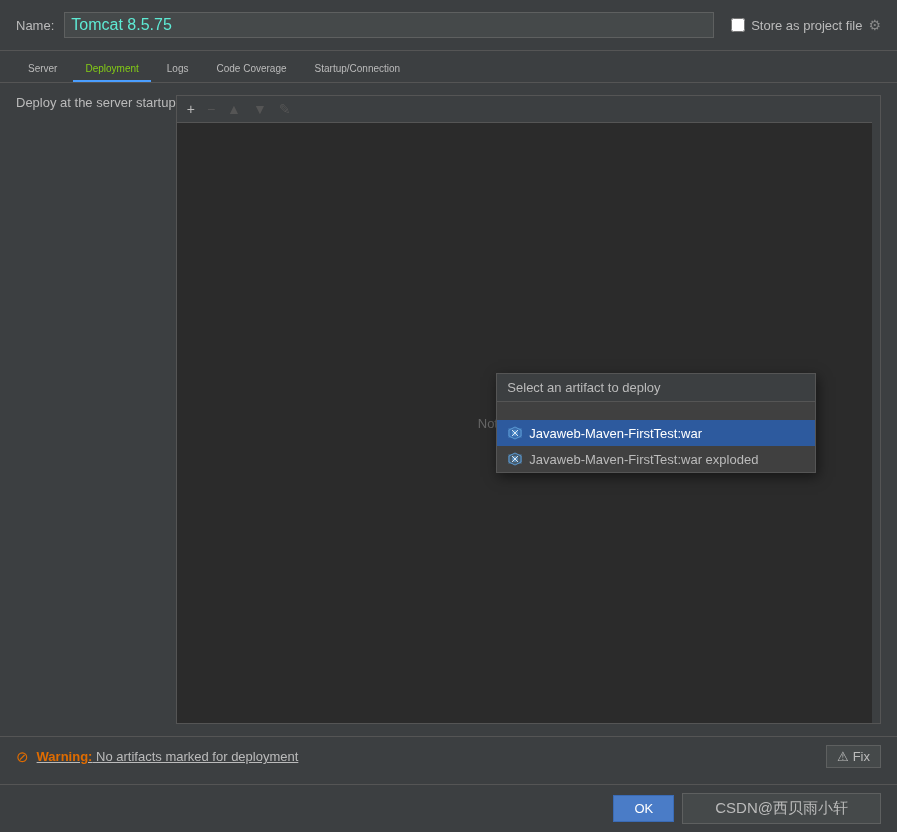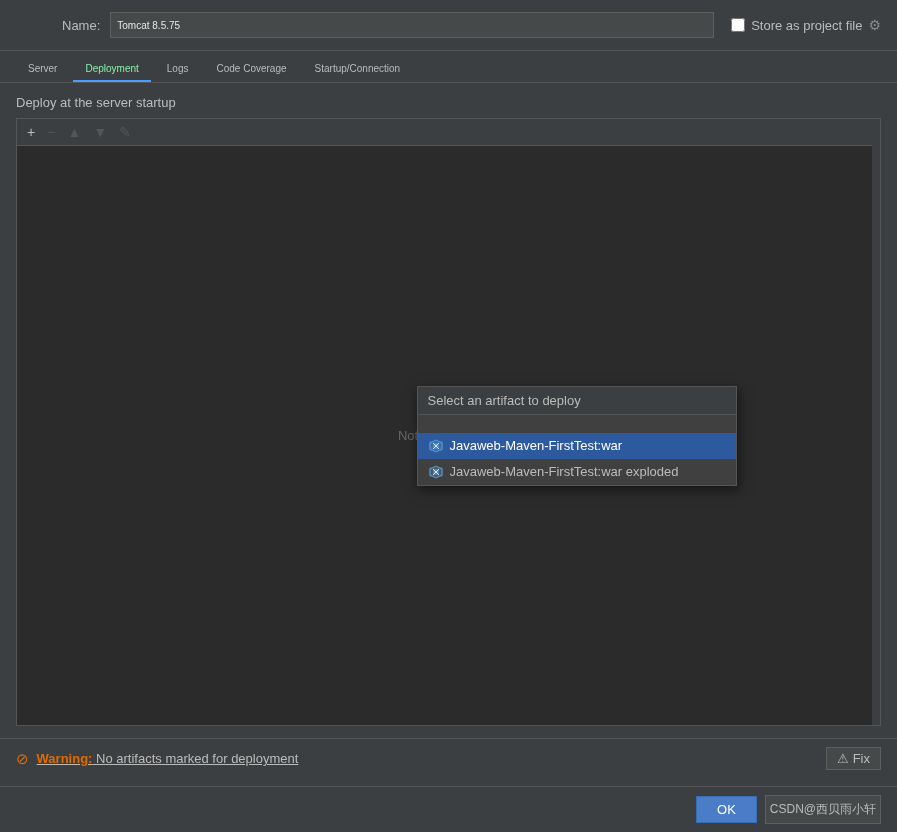--- a/index.html
+++ b/index.html
@@ -27,28 +27,27 @@
       align-items: center;
       padding: 12px 16px;
       background: #3c3f41;
       border-bottom: 1px solid #555555;
       gap: 10px;
     }
     .header-name-label {
       color: #bbbbbb;
       white-space: nowrap;
       font-size: 13px;
-      margin-left: 46px;
     }
     .header-name-input {
       flex: 1;
       background: #45494a;
       border: 1px solid #5e6060;
-      color: #e5e5e5;
-      font-size: 10px;
+      color: #5eead4;
+      font-size: 16px;
       padding: 7px 6px;
       outline: none;
       height: 26px;
     }
     .header-right {
       display: flex;
       align-items: center;
       gap: 6px;
       margin-left: 7px;
     }
@@ -77,29 +76,29 @@
     }
     .tab {
       padding: 6px 12px;
       cursor: pointer;
       color: #bbbbbb;
       font-size: 10px;
       border-bottom: 2px solid transparent;
       margin-right: 4px;
     }
     .tab.active {
-      color: #86efac;
+      color: #84cc16;
       border-bottom: 2px solid #4a9eff;
     }
 
     
     .content {
       flex: 1;
       display: flex;
-      flex-direction: column;
+      flex-direction: row;
       padding: 12px 16px;
       overflow: hidden;
       position: relative;
     }
 
     .section-title {
       font-size: 13px;
       color: #bbbbbb;
       margin-bottom: 8px;
     }
@@ -233,23 +232,23 @@
       border: 1px solid #3a6bb5;
       color: #ffffff;
       padding: 5px 20px;
       cursor: pointer;
       font-size: 13px;
     }
     .btn-cancel {
       background: #45494a;
       border: 1px solid #5e6060;
       color: #bbbbbb;
-      padding: 5px 4px;
-      cursor: pointer;
-      font-size: 12px;
+      padding: 5px 32px;
+      cursor: pointer;
+      font-size: 15px;
     }
 
     
     .scroll-track {
       position: absolute;
       right: 0;
       top: 0;
       bottom: 0;
       width: 8px;
       background: #3c3f41;

